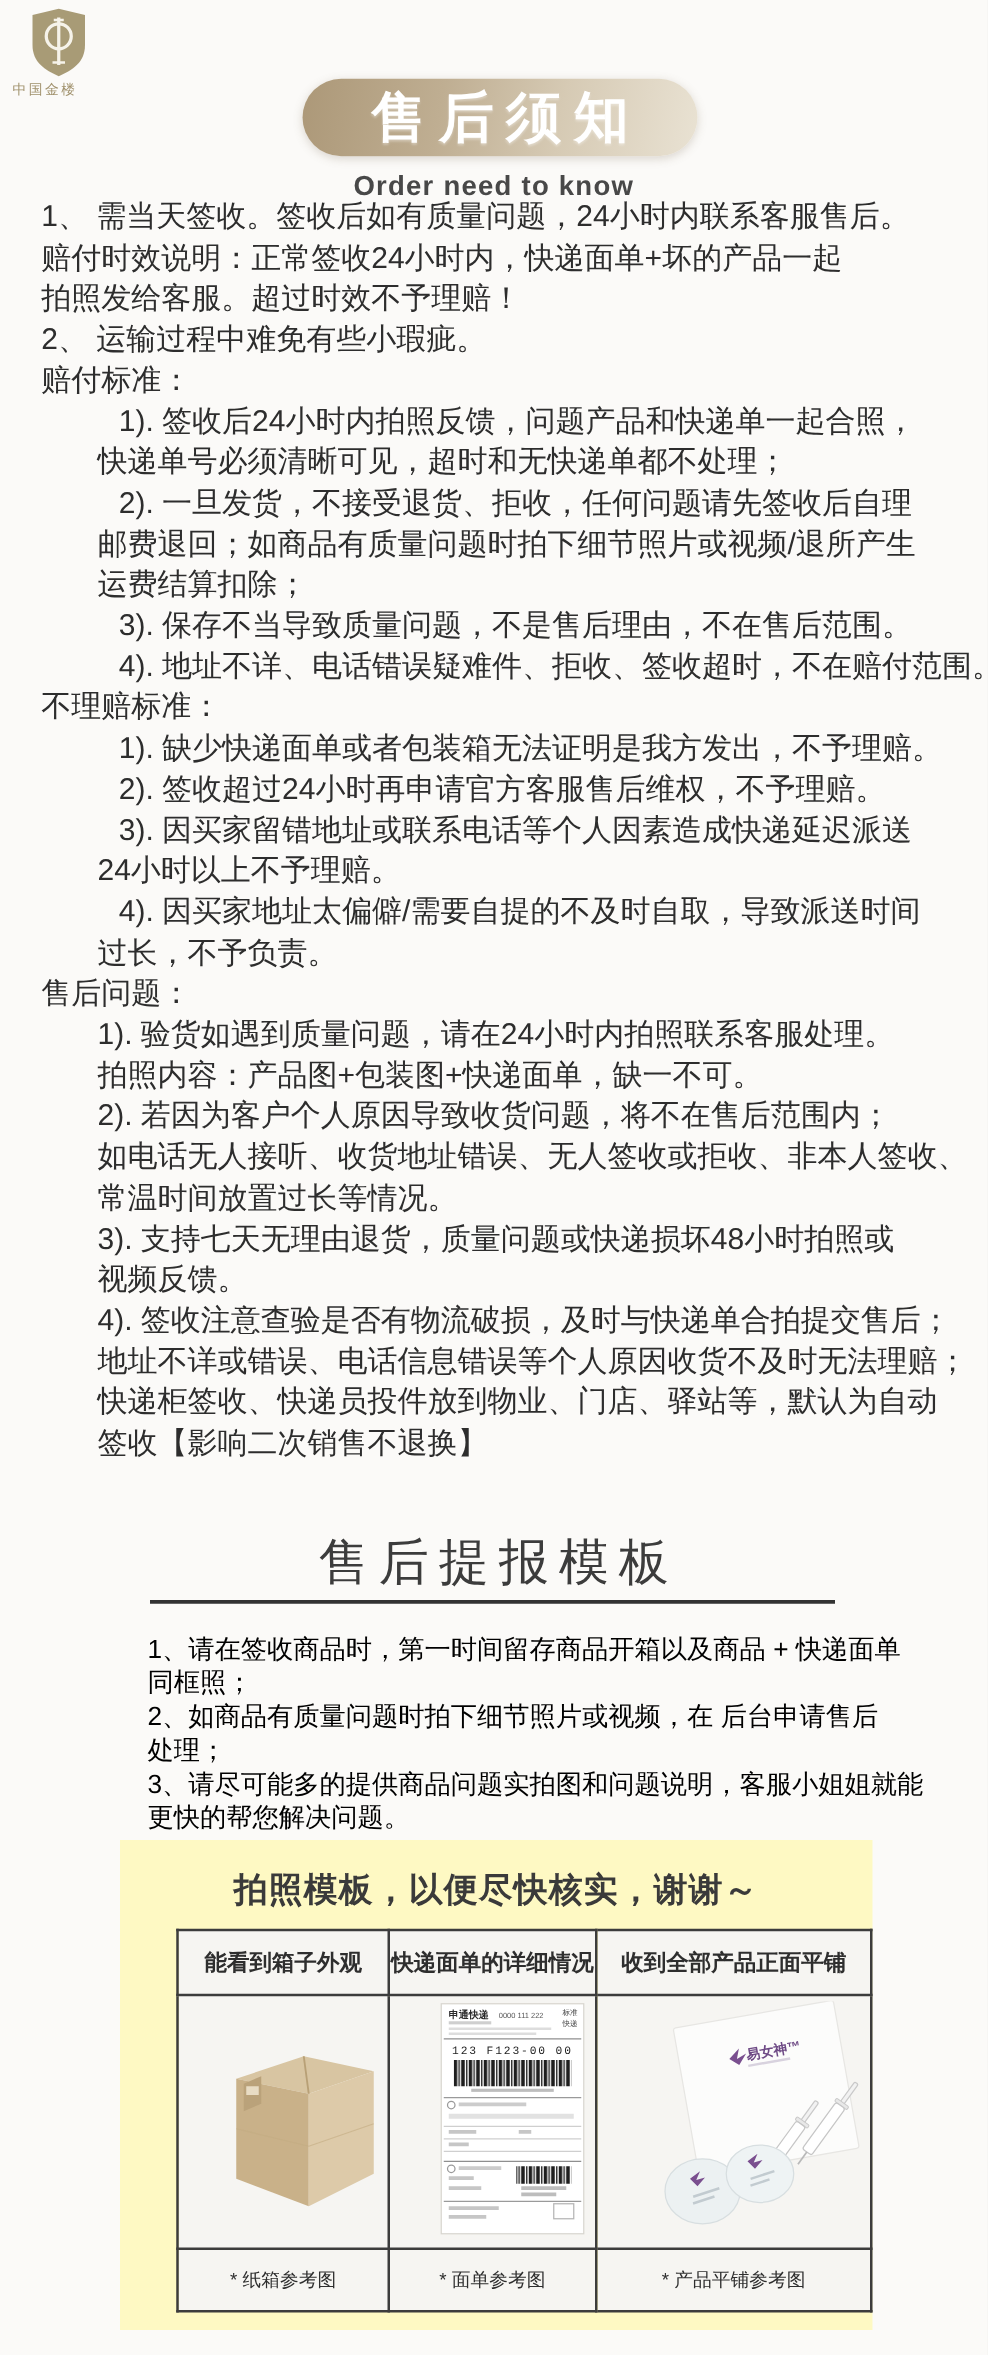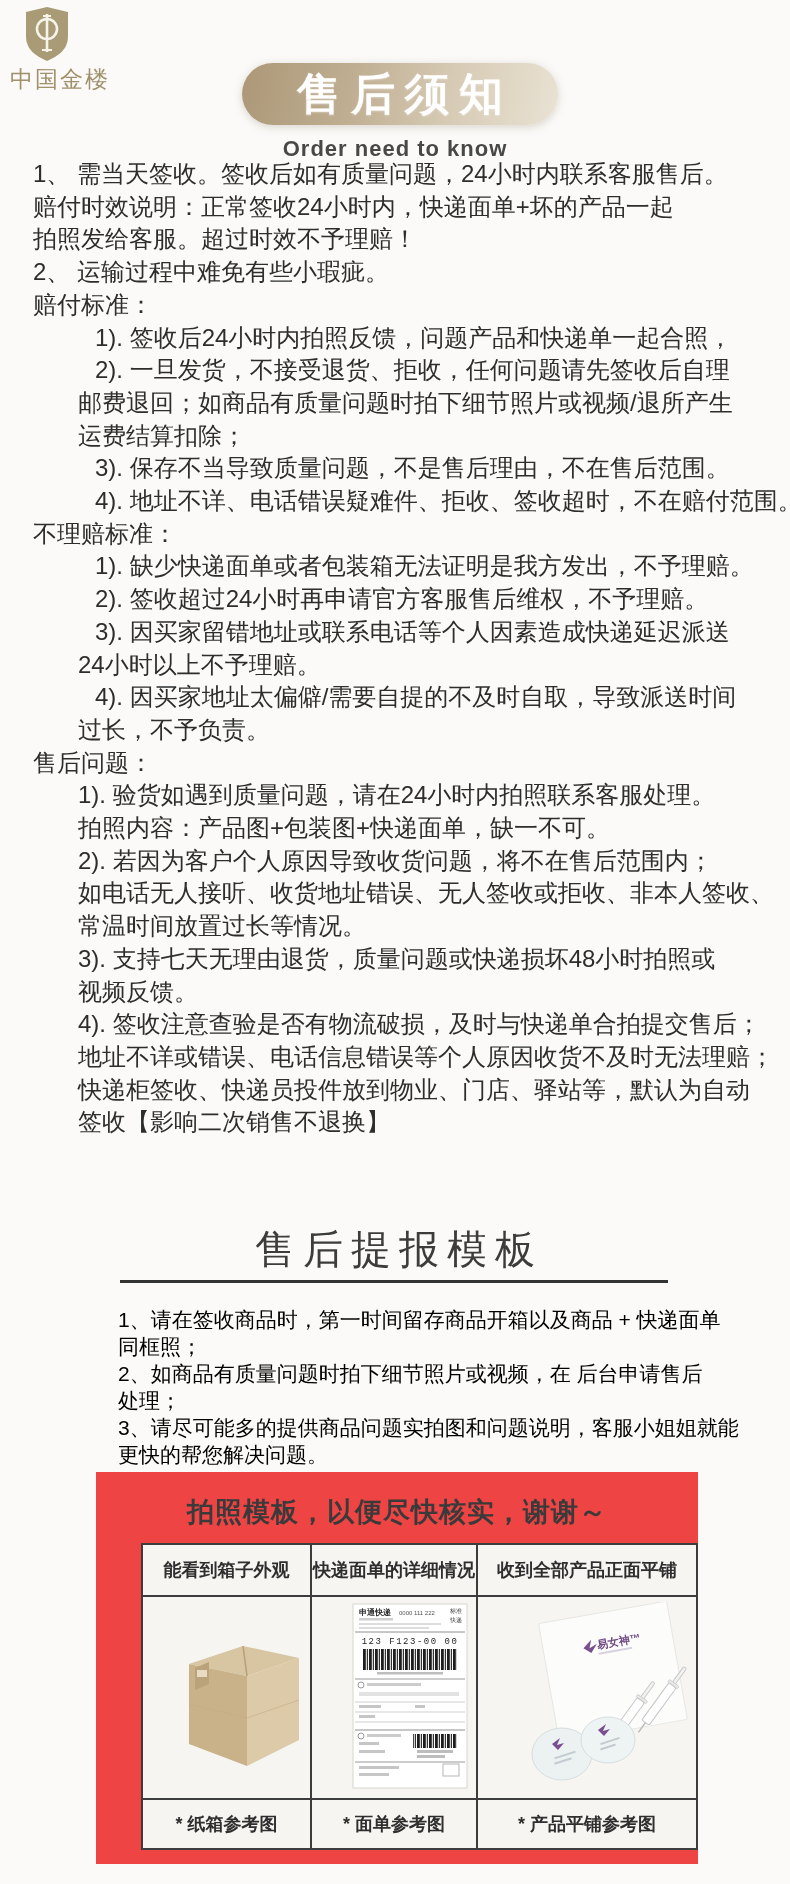--- a/index.html
+++ b/index.html
@@ -2,21 +2,21 @@
 <html><head>
 <meta charset="utf-8">
 <style>
   html,body{margin:0;padding:0;}
   body{font-family:"Liberation Sans","DejaVu Sans",sans-serif;background:#e9e9e9;}
   #screen{position:relative;width:790px;height:1884px;background:#fbfaf8;overflow:hidden;margin:0 auto;}
 
   
   .brand{position:absolute;left:10px;top:6px;width:110px;text-align:left;}
   .brand .shield{display:block;margin-left:14px;}
-  .brand-name{margin-top:2px;font-size:23px;letter-spacing:2px;color:#a0916c;font-weight:500;}
+  .brand-name{margin-top:2px;font-size:11px;letter-spacing:2px;color:#a0916c;font-weight:500;}
 
   
   .banner{position:absolute;left:242px;top:63px;width:316px;height:62px;border-radius:31px;
     background:linear-gradient(100deg,#ac9878 0%,#bfae92 35%,#d6cab4 65%,#e9e2d3 100%);
     box-shadow:0 2px 8px rgba(120,105,80,.25);
     display:flex;align-items:center;justify-content:center;}
   .banner-title{color:#ffffff;font-size:44px;font-weight:700;letter-spacing:10px;padding-left:10px;
     text-shadow:0 1px 2px rgba(255,255,255,.35);}
   .subtitle{position:absolute;top:136px;left:0;width:100%;text-align:center;
     font-size:22px;font-weight:700;color:#484848;letter-spacing:1px;}
@@ -30,29 +30,29 @@
 
   
   .tpl-heading{position:absolute;top:1222px;left:0;width:100%;text-align:center;
     font-size:40px;color:#3c3c3c;font-weight:500;letter-spacing:8px;padding-left:8px;box-sizing:border-box;}
   .tpl-rule{position:absolute;top:1280px;left:120px;width:548px;height:3px;background:#333333;}
   .tpl-items{position:absolute;left:118px;top:1306px;width:580px;
     font-size:21px;line-height:27px;color:#000000;font-weight:500;}
   .tpl-items div{white-space:nowrap;}
 
   
-  .photo-box{position:absolute;left:96px;top:1472px;width:602px;height:392px;background:#ef4444;}
+  .photo-box{position:absolute;left:96px;top:1472px;width:602px;height:392px;background:#fef9c3;}
   .photo-heading{padding-top:22px;text-align:center;font-size:27px;font-weight:700;
     color:#3a3a3a;letter-spacing:1px;}
   .photo-table{margin:13px 0 0 45px;border-collapse:collapse;table-layout:fixed;}
   .photo-table td{border:2px solid #3c3c3c;background:#f6f5f2;text-align:center;
     vertical-align:middle;padding:0;overflow:hidden;}
   .photo-table .hrow td{height:50px;font-size:18px;font-weight:700;color:#2e2e2e;}
   .photo-table .irow td{height:201px;padding-left:32px;}
-  .photo-table .crow td{height:48px;font-size:18px;font-weight:700;color:#2e2e2e;text-align:center;}
+  .photo-table .crow td{height:48px;font-size:15px;font-weight:400;color:#2e2e2e;text-align:center;}
   .c1{width:139px;} .c2{width:186px;} .c3{width:192px;}
 </style>
 </head>
 <body>
 
 <div id="screen">
 
   <div class="brand">
     <svg class="shield" width="46" height="56" viewBox="0 0 46 56">
       <path d="M23,1 L44,6 V30 C44,44 34,50 23,55 C12,50 2,44 2,30 V6 Z" fill="#a89b76"></path>
@@ -69,20 +69,21 @@
   <div class="subtitle">Order need to know</div>
 
   <div class="notice">
 
   <div class="ind0">1、 需当天签收。签收后如有质量问题，24小时内联系客服售后。</div>
       <div class="ind0">赔付时效说明：正常签收24小时内，快递面单+坏的产品一起</div>
       <div class="ind0">拍照发给客服。超过时效不予理赔！</div>
       <div class="ind0">2、 运输过程中难免有些小瑕疵。</div>
       <div class="ind0">赔付标准：</div>
       <div class="ind1">1). 签收后24小时内拍照反馈，问题产品和快递单一起合照，</div>
+      <div class="ind2">快递单号必须清晰可见，超时和无快递单都不处理；</div>
       <div class="ind1">2). 一旦发货，不接受退货、拒收，任何问题请先签收后自理</div>
       <div class="ind2">邮费退回；如商品有质量问题时拍下细节照片或视频/退所产生</div>
       <div class="ind2">运费结算扣除；</div>
       <div class="ind1">3). 保存不当导致质量问题，不是售后理由，不在售后范围。</div>
       <div class="ind1">4). 地址不详、电话错误疑难件、拒收、签收超时，不在赔付范围。</div>
       <div class="ind0">不理赔标准：</div>
       <div class="ind1">1). 缺少快递面单或者包装箱无法证明是我方发出，不予理赔。</div>
       <div class="ind1">2). 签收超过24小时再申请官方客服售后维权，不予理赔。</div>
       <div class="ind1">3). 因买家留错地址或联系电话等个人因素造成快递延迟派送</div>
       <div class="ind2">24小时以上不予理赔。</div>

